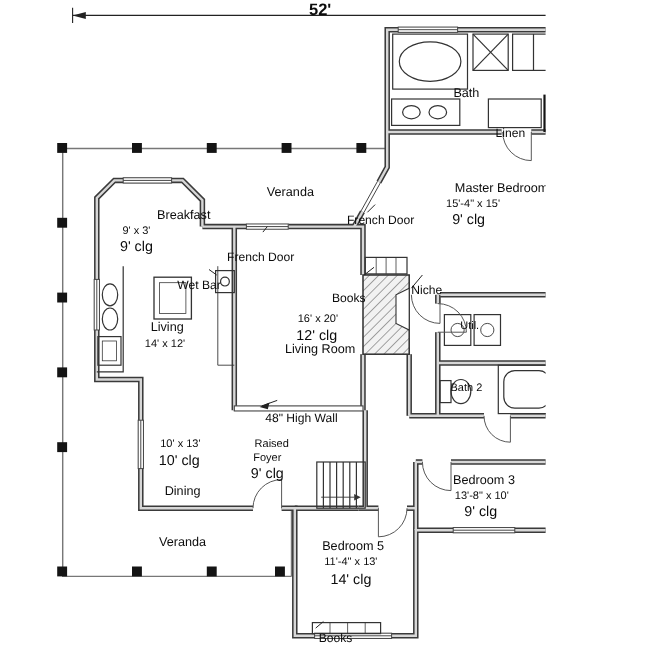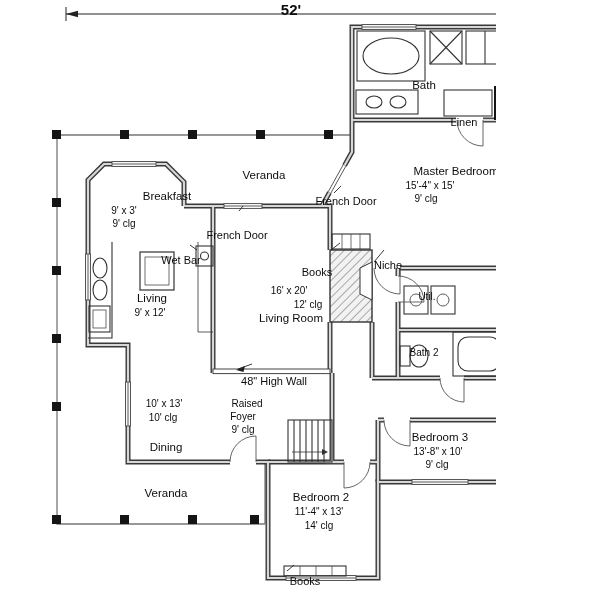--- a/index.html
+++ b/index.html
@@ -7,21 +7,21 @@
     position:relative;width:496px;height:600px;background:#ffffff;
     font-family:Liberation Sans, sans-serif;color:#111;overflow:hidden;
   }
   .plan-svg{position:absolute;left:0;top:0;}
   .lbl{
     position:absolute;transform:translate(-50%,-50%);
     white-space:nowrap;color:#0c0c0c;line-height:1;
   }
   .room{font-size:11.5px;}
   .size{font-size:10px;}
-  .clg{font-size:10px;}
+  .clg{font-size:13px;}
   .small{font-size:11px;margin-top:20px;}
   .med{font-size:10px;}
   .dim{font-size:15px;font-weight:bold;}
   .dim-v{transform:translate(-50%,-50%) rotate(90deg);}
 </style>
 </head>
 <body>
 
 <div class="stage">
 
@@ -242,42 +242,42 @@
   <div class="lbl room" style="left:264px;top:176px;">Veranda</div>
 
   <div class="lbl small" style="left:346px;top:181px;">French Door</div>
   <div class="lbl small" style="left:237px;top:215px;">French Door</div>
   <div class="lbl small" style="left:181px;top:240px;">Wet Bar</div>
   <div class="lbl small" style="left:317px;top:252px;">Books</div>
   <div class="lbl small" style="left:388px;top:245px;">Niche</div>
 
   <div class="lbl room" style="left:291px;top:277px;margin-top:42px;">Living Room</div>
   <div class="lbl size" style="left:289px;top:291px;">16' x 20'</div>
-  <div class="lbl clg" style="left:288px;top:305px;margin-left:20px;">12' clg</div>
+  <div class="lbl clg" style="left:288px;top:305px;">12' clg</div>
 
   <div class="lbl room" style="left:152px;top:299px;">Living</div>
-  <div class="lbl size" style="left:150px;top:313px;">9' x 12'</div>
+  <div class="lbl size" style="left:150px;top:313px;">14' x 12'</div>
 
   <div class="lbl med" style="left:427px;top:297px;">Util.</div>
   <div class="lbl med" style="left:424px;top:353px;">Bath 2</div>
 
   <div class="lbl room" style="left:166px;top:412px;margin-top:36px;">Dining</div>
   <div class="lbl size" style="left:164px;top:404px;">10' x 13'</div>
   <div class="lbl clg" style="left:163px;top:418px;">10' clg</div>
 
   <div class="lbl small" style="left:274px;top:361px;">48" High Wall</div>
 
   <div class="lbl med" style="left:247px;top:404px;">Raised</div>
   <div class="lbl med" style="left:243px;top:417px;">Foyer</div>
   <div class="lbl clg" style="left:243px;top:430px;">9' clg</div>
 
   <div class="lbl room" style="left:440px;top:438px;">Bedroom 3</div>
   <div class="lbl size" style="left:438px;top:452px;">13'-8" x 10'</div>
   <div class="lbl clg" style="left:437px;top:465px;">9' clg</div>
 
   <div class="lbl room" style="left:166px;top:494px;">Veranda</div>
 
-  <div class="lbl room" style="left:321px;top:498px;">Bedroom 2</div>
+  <div class="lbl room" style="left:321px;top:498px;">Bedroom 5</div>
   <div class="lbl size" style="left:319px;top:512px;">11'-4" x 13'</div>
   <div class="lbl clg" style="left:319px;top:526px;">14' clg</div>
 
   <div class="lbl small" style="left:305px;top:561px;">Books</div>
 </div>
 
 </body></html>

